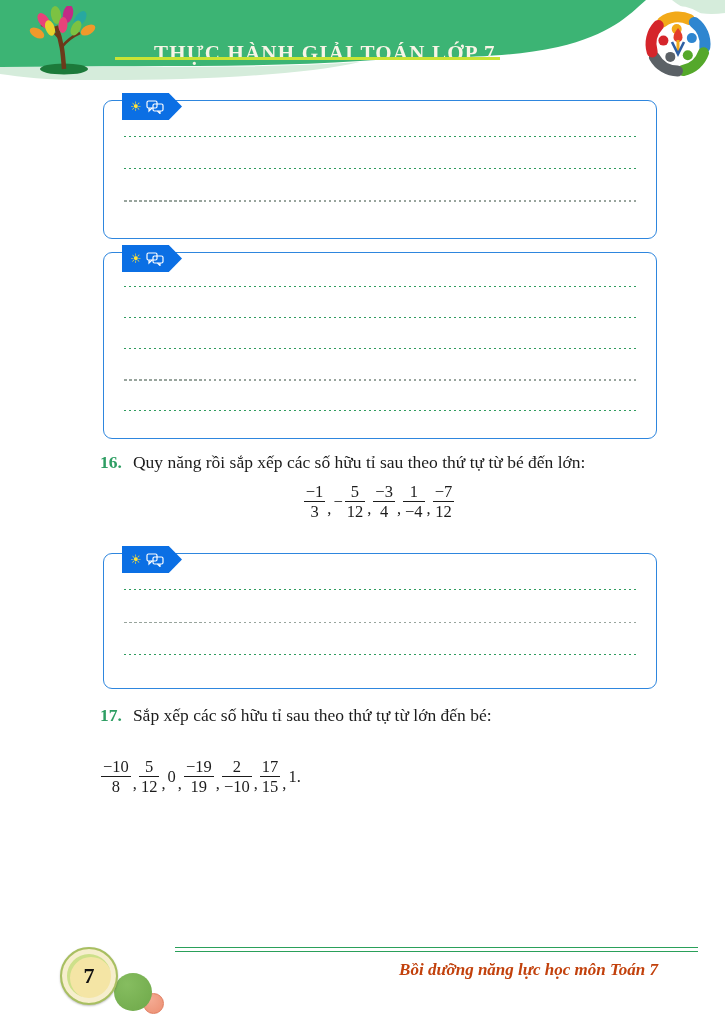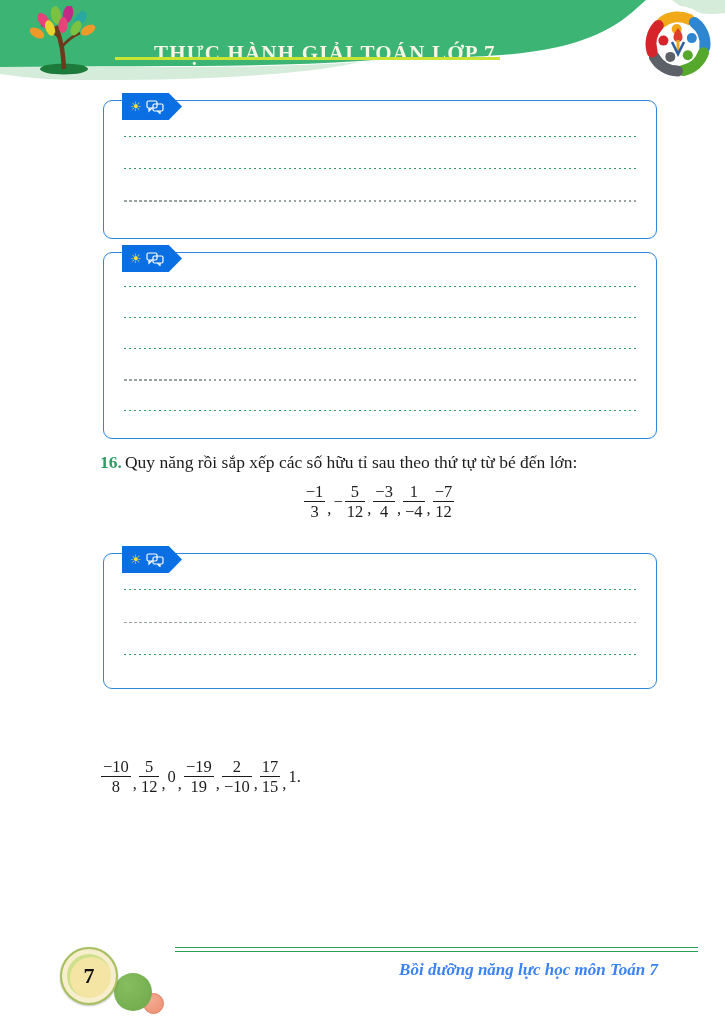--- a/index.html
+++ b/index.html
@@ -34,34 +34,34 @@
     display:flex;align-items:center;gap:4px;padding-left:8px;box-sizing:border-box;
   }
   .sun-icon{color:#ffe43a;font-size:13px;line-height:1;font-family:"DejaVu Sans",sans-serif;}
   .rule{position:absolute;left:20px;right:18px;height:2px;background-repeat:repeat-x;}
   .rule.green{background-image:repeating-linear-gradient(to right,#2f9c5f 0,#2f9c5f 2.5px,transparent 2.5px,transparent 5px);background-size:5px 1.4px;background-position:0 0;height:1.6px;}
   .rule.gray{background-image:repeating-linear-gradient(to right,#98a49d 0,#98a49d 2.5px,transparent 2.5px,transparent 5px);height:1.6px;}
   
   .problem{position:absolute;left:100px;width:560px;font-size:17.5px;line-height:1.25;}
   .problem-16{top:452px;}
   .problem-17{top:705px;}
-  .problem .p-num{color:#2e9e63;font-weight:bold;margin-right:3px;}
+  .problem .p-num{color:#2e9e63;font-weight:bold;margin-right:11px;}
   .expression{position:absolute;font-size:16.5px;height:46px;}
   .expr-16{left:103px;top:482px;width:552px;text-align:center;}
   .expr-17{left:100px;top:732px;width:560px;text-align:left;margin-top:25px;}
   .frac{display:inline-block;vertical-align:middle;text-align:center;line-height:1.18;margin:0 1px;}
   .frac .num{display:block;padding:0 2px;}
   .frac .den{display:block;border-top:1.4px solid #1c1c1c;padding:0 2px;}
   .sep{display:inline-block;vertical-align:middle;position:relative;padding:0 1px;}
   .sep.comma{top:7px;}
   
   .footer-divider{position:absolute;left:175px;top:947px;width:523px;height:3px;
     border-top:1.8px solid #2aa05a;border-bottom:1.8px solid #2aa05a;box-sizing:content-box;}
   .footer-book-title{position:absolute;right:67px;top:960px;
-    font-size:17px;font-style:italic;font-weight:bold;color:#3b82f6;}
+    font-size:17px;font-style:italic;font-weight:bold;color:#c2410c;}
   .page-number-badge{
     position:absolute;left:60px;top:947px;width:58px;height:58px;border-radius:50%;
     background:#f4e5a5;border:2px solid #a8bf62;
     box-shadow:inset 0 0 0 5px #f6eecd, inset 2px 2px 0 6px #cde08a, 0 1px 2px rgba(0,0,0,.25);
     display:flex;align-items:center;justify-content:center;z-index:3;box-sizing:border-box;
   }
   .page-number{font-size:22px;font-weight:bold;color:#111;}
   .circle-green{position:absolute;left:114px;top:973px;width:38px;height:38px;border-radius:50%;
     background:radial-gradient(circle at 35% 30%,#86bd60,#6ea849);z-index:2;}
   .circle-salmon{position:absolute;left:143px;top:993px;width:21px;height:21px;border-radius:50%;
@@ -160,20 +160,23 @@
         <path d="M3 8 L3 11 L6 8" fill="none" stroke="#ffffff" stroke-width="1.2"></path>
         <rect x="7" y="4" width="10" height="7" rx="1.5" fill="none" stroke="#ffffff" stroke-width="1.2"></rect>
         <path d="M14 11 L14 13.5 L11.5 11" fill="none" stroke="#ffffff" stroke-width="1.2"></path>
       </svg>
     </div>
   <div class="rule green" style="top: 35px;"></div>
       <div class="rule gray" style="top: 67.5px;"></div>
       <div class="rule green" style="top: 100px;"></div>
     </div>
 
+  <div class="problem problem-17">
+    <span class="p-num">17.</span><span>Sắp xếp các số hữu tỉ sau theo thứ tự từ lớn đến bé:</span>
+  </div>
   <div class="expression expr-17"><span class="frac"><span class="num">−10</span><span class="den">8</span></span><span class="sep comma">,</span><span class="frac"><span class="num">5</span><span class="den">12</span></span><span class="sep comma">,</span><span class="sep">0</span><span class="sep comma">,</span><span class="frac"><span class="num">−19</span><span class="den">19</span></span><span class="sep comma">,</span><span class="frac"><span class="num">2</span><span class="den">−10</span></span><span class="sep comma">,</span><span class="frac"><span class="num">17</span><span class="den">15</span></span><span class="sep comma">,</span><span class="sep">1.</span></div>
 
   <div class="circle-green"></div>
   <div class="circle-salmon"></div>
   <div class="page-number-badge">
     <span class="page-number">7</span>
   </div>
   <div class="footer-divider"></div>
   <div class="footer-book-title">Bồi dưỡng năng lực học môn Toán 7</div>
 

